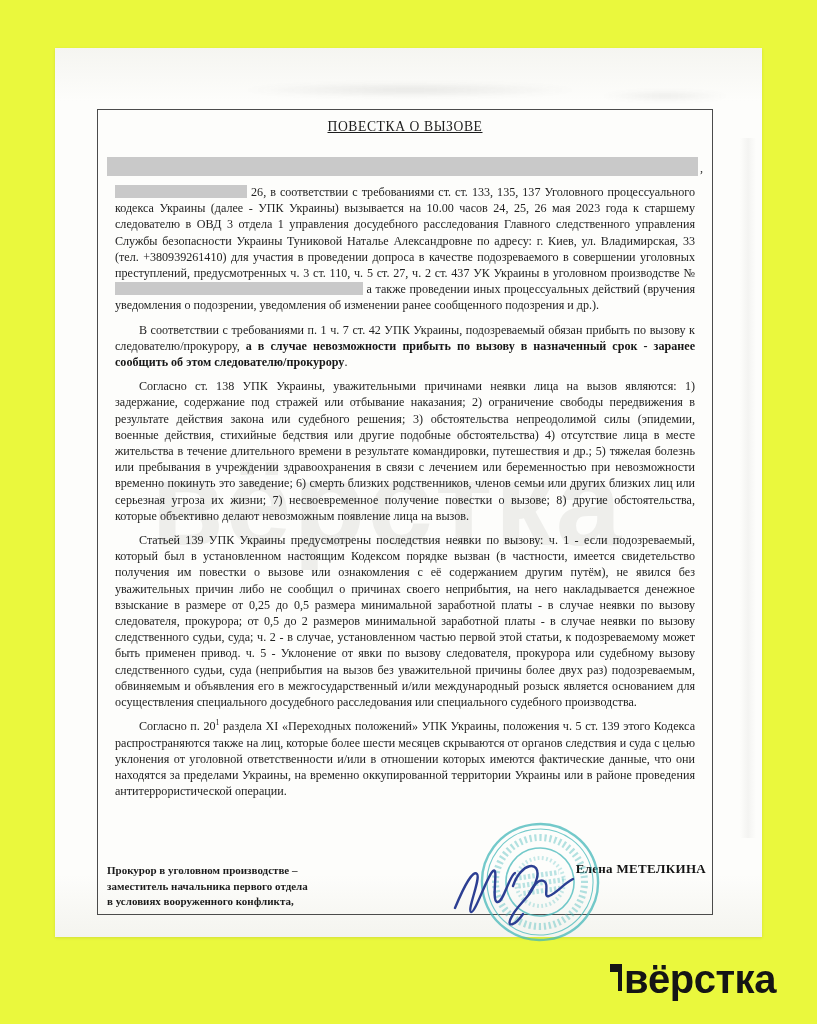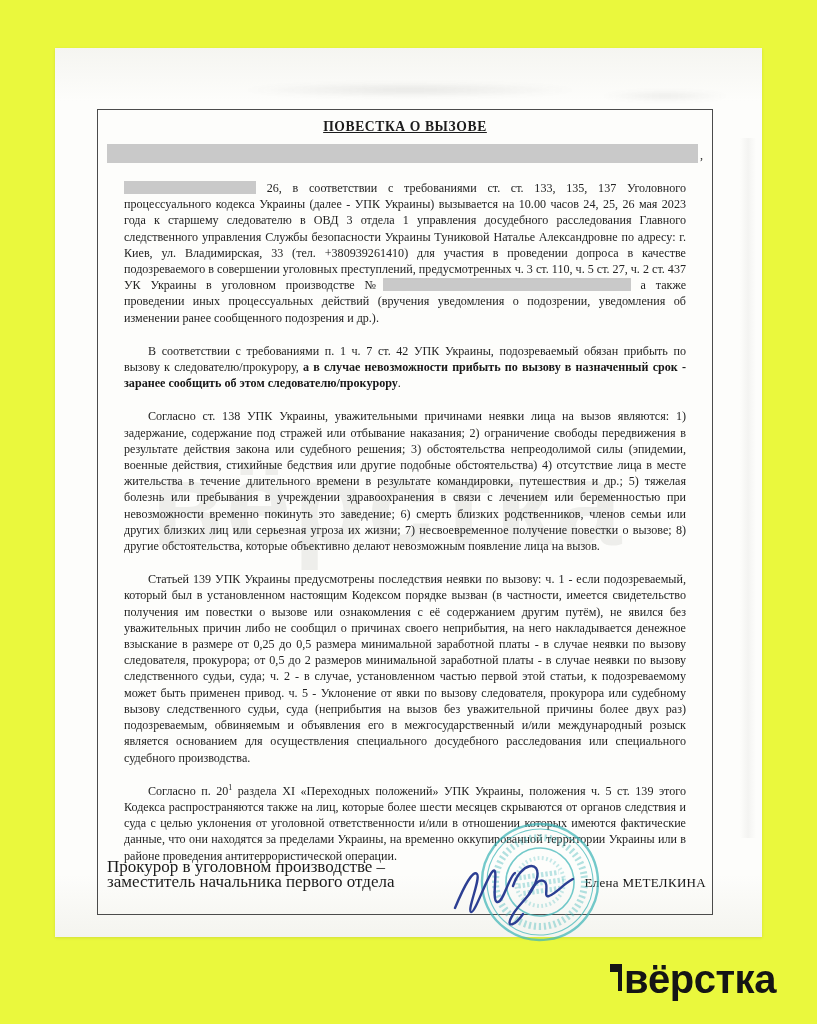--- a/index.html
+++ b/index.html
@@ -33,46 +33,46 @@
     font-size:118px;font-weight:700;letter-spacing:2px;
     color:#8d8d85;opacity:.13;white-space:nowrap;
     pointer-events:none;
   }
   .doc-box{
     position:absolute;left:42px;top:61px;width:616px;height:806px;
     border:1.3px solid #4b4b4b;box-sizing:border-box;
     padding:7px 9px 0 9px;
   }
   .doc-title{
-    text-align:center;font-weight:bold;font-size:13.6px;
+    text-align:center;font-weight:normal;font-size:13.6px;
     letter-spacing:.6px;color:#1c1c1c;
     text-decoration:underline;
-    margin:2px 0 9px 0;
+    margin:2px 0 22px 0;
   }
   .redact-row{display:flex;align-items:flex-end;margin:2px 0 3px 0;color:#2a2a2a;font-size:12.1px;}
   .redact{background:#c9c9c9;display:inline-block;}
   .bar-full{flex:1;height:19px;margin-right:2px;}
   .bar-inline{height:13.5px;vertical-align:-2px;}
   .bar-name{width:132px;}
   .bar-case{width:248px;}
   .j{
-    margin:17px;text-align:justify;color:#232323;
+    margin:8px;text-align:justify;color:#232323;
     font-size:12.1px;line-height:16.2px;
   }
   .ind{text-indent:24px;}
   .b{font-weight:bold;color:#171717;}
   sup{font-size:8px;line-height:0;}
   .sig-block{
-    position:absolute;left:9px;bottom:24px;width:400px;
-    font-weight:normal;color:#1b1b1b;
-    font-size:17px;line-height:15.7px;
+    position:absolute;left:9px;bottom:4px;width:400px;
+    font-weight:bold;color:#1b1b1b;
+    font-size:11px;line-height:15.7px;
   }
   .sig-name{
-    position:absolute;right:6px;bottom:23px;
-    font-weight:normal;font-size:13px;color:#141414;letter-spacing:.3px;padding-left:20px;
+    position:absolute;right:6px;bottom:37px;
+    font-weight:bold;font-size:13px;color:#141414;letter-spacing:.3px;padding-left:20px;
   }
   .stamp{
     position:absolute;left:421px;top:770px;width:128px;height:128px;
     z-index:3;pointer-events:none;
   }
   .autograph{
     position:absolute;left:396px;top:804px;width:126px;height:76px;
     z-index:4;pointer-events:none;
   }
   .brand{
@@ -112,20 +112,21 @@
 
     <p class="j ind">Согласно ст. 138 УПК Украины, уважительными причинами неявки лица на вызов являются: 1) задержание, содержание под стражей или отбывание наказания; 2) ограничение свободы передвижения в результате действия закона или судебного решения; 3) обстоятельства непреодолимой силы (эпидемии, военные действия, стихийные бедствия или другие подобные обстоятельства) 4) отсутствие лица в месте жительства в течение длительного времени в результате командировки, путешествия и др.; 5) тяжелая болезнь или пребывания в учреждении здравоохранения в связи с лечением или беременностью при невозможности временно покинуть это заведение; 6) смерть близких родственников, членов семьи или других близких лиц или серьезная угроза их жизни; 7) несвоевременное получение повестки о вызове; 8) другие обстоятельства, которые объективно делают невозможным появление лица на вызов.</p>
 
     <p class="j ind">Статьей 139 УПК Украины предусмотрены последствия неявки по вызову: ч. 1 - если подозреваемый, который был в установленном настоящим Кодексом порядке вызван (в частности, имеется свидетельство получения им повестки о вызове или ознакомления с её содержанием другим путём), не явился без уважительных причин либо не сообщил о причинах своего неприбытия, на него накладывается денежное взыскание в размере от 0,25 до 0,5 размера минимальной заработной платы - в случае неявки по вызову следователя, прокурора; от 0,5 до 2 размеров минимальной заработной платы - в случае неявки по вызову следственного судьи, суда; ч. 2 - в случае, установленном частью первой этой статьи, к подозреваемому может быть применен привод. ч. 5 - Уклонение от явки по вызову следователя, прокурора или судебному вызову следственного судьи, суда (неприбытия на вызов без уважительной причины более двух раз) подозреваемым, обвиняемым и объявления его в межгосударственный и/или международный розыск является основанием для осуществления специального досудебного расследования или специального судебного производства.</p>
 
     <p class="j ind"><span>Согласно п. 20</span><sup>1</sup><span> раздела XI «Переходных положений» УПК Украины, положения ч. 5 ст. 139 этого Кодекса распространяются также на лиц, которые более шести месяцев скрываются от органов следствия и суда с целью уклонения от уголовной ответственности и/или в отношении которых имеются фактические данные, что они находятся за пределами Украины, на временно оккупированной территории Украины или в районе проведения антитеррористической операции.</span></p>
 
     <div class="sig-block">
       <div>Прокурор в уголовном производстве –</div>
       <div>заместитель начальника первого отдела</div>
+      <div>в условиях вооруженного конфликта,</div>
     </div>
 
     <div class="sig-name">Елена МЕТЕЛКИНА</div>
   </div>
 
   <svg class="stamp" viewBox="0 0 128 128">
     <g fill="none" stroke="#3fb6b8" opacity="0.72" transform="rotate(-8 64 64)">
       <circle cx="64" cy="64" r="58" stroke-width="2.4"></circle>
       <circle cx="64" cy="64" r="53" stroke-width="1.1"></circle>
       <circle cx="64" cy="64" r="34" stroke-width="1.6"></circle>

